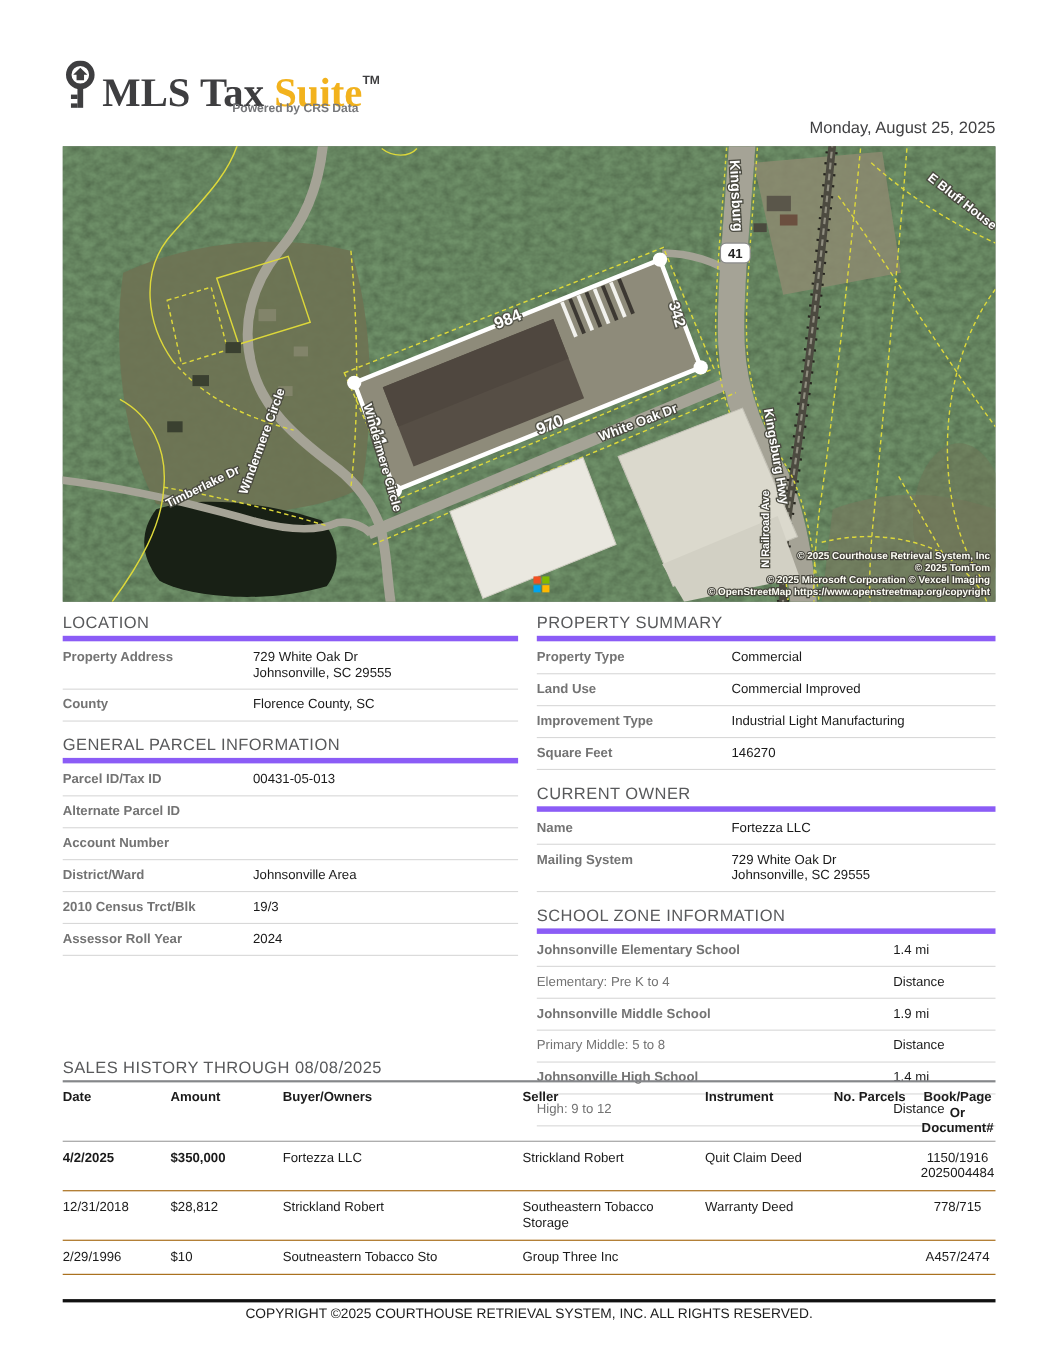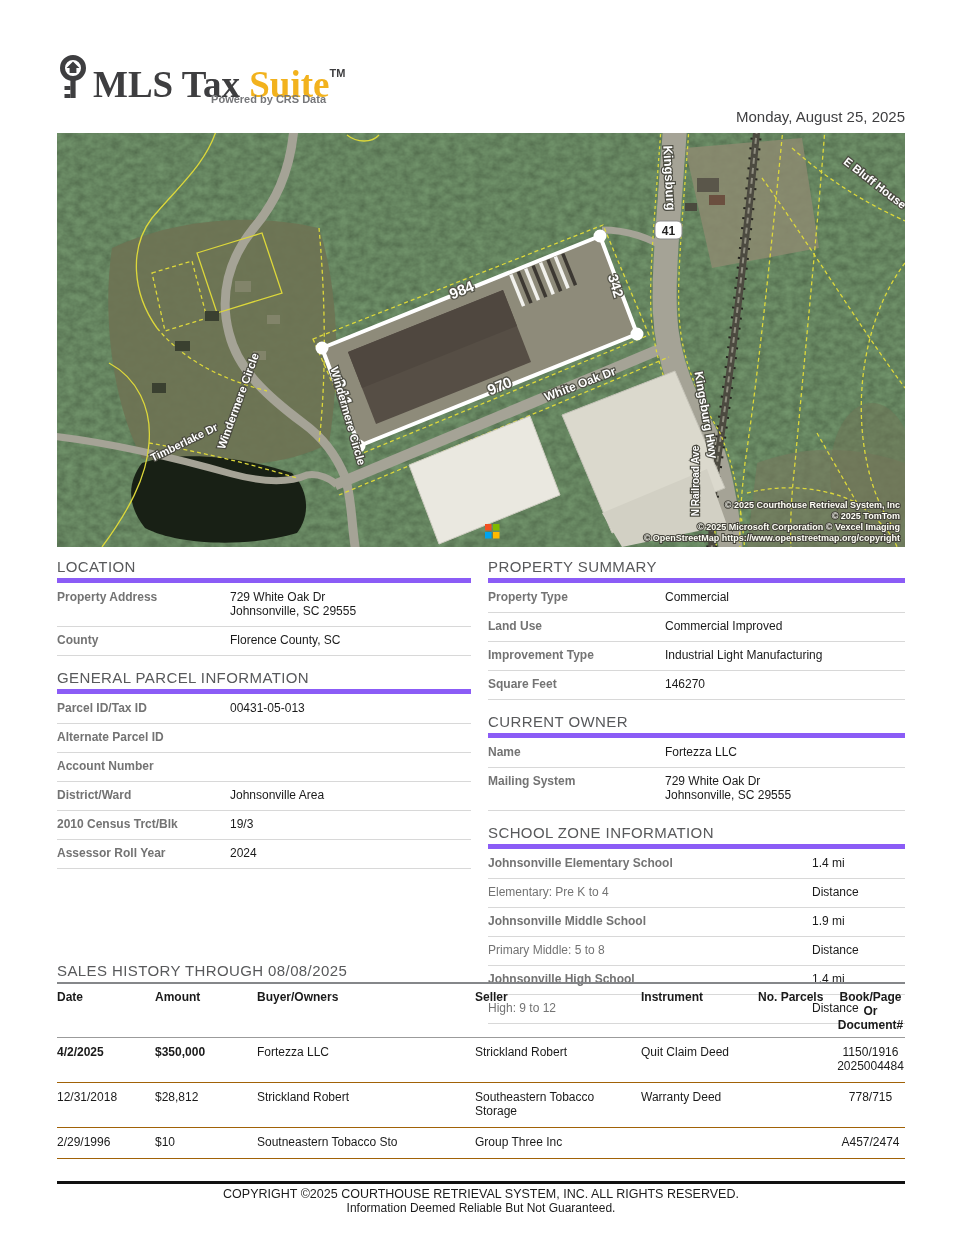--- a/index.html
+++ b/index.html
@@ -344,14 +344,13 @@
     <div class="c2">Soutneastern Tobacco Sto</div>
     <div class="c3">Group Three Inc</div>
     <div class="c4"></div>
     <div class="c5"></div>
     <div class="c6">A457/2474</div>
   </div>
 </div>
 
 <div class="footer">
   <div class="f1">COPYRIGHT ©2025 COURTHOUSE RETRIEVAL SYSTEM, INC. ALL RIGHTS RESERVED.</div>
-  <div class="f2">Information Deemed Reliable But Not Guaranteed.</div>
 </div>
 
 </body></html>

